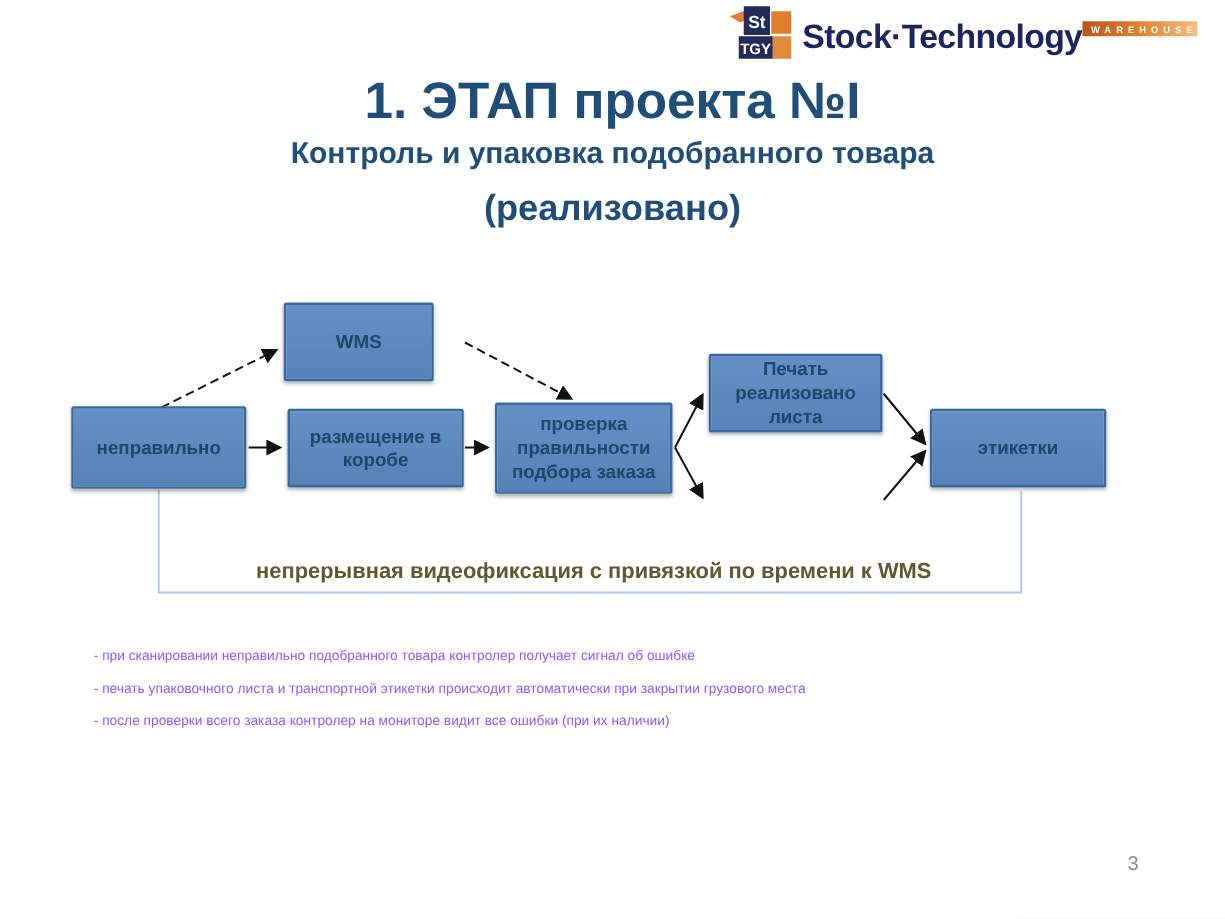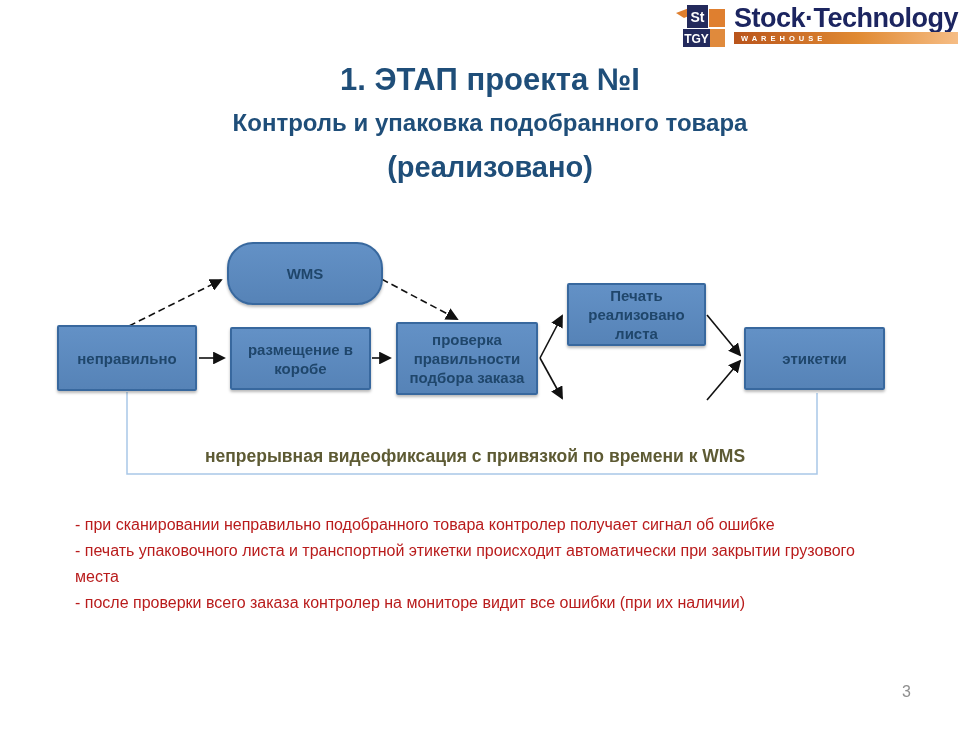--- a/index.html
+++ b/index.html
@@ -3,53 +3,53 @@
 <meta charset="utf-8">
 <style>
   html,body{margin:0;padding:0;background:#e9e9e9;}
   .slide{
     position:relative;width:980px;height:735px;background:#ffffff;
     font-family:"Liberation Sans","DejaVu Sans",sans-serif;overflow:hidden;margin:0 auto;
   }
   
   .logo{position:absolute;top:2px;right:22px;display:flex;align-items:flex-start;gap:6px;}
   .logo-icon{width:56px;height:48px;flex:0 0 auto;}
-  .logo-text{display:flex;flex-direction:column;margin-top:3px;}
+  .logo-text{display:flex;flex-direction:row;margin-top:14px;}
   .logo-brand{
     color:#1c2560;font-size:27px;font-weight:800;letter-spacing:-0.5px;
     line-height:26px;white-space:nowrap;
   }
   .logo-bar{
     margin-top:1px;height:12px;
     background:linear-gradient(to right,#b9541b,#e08a33 55%,#f6bd85);
     color:#ffffff;font-size:7.5px;font-weight:700;letter-spacing:4px;
     display:flex;align-items:center;padding-left:7px;
   }
   
   .title{position:absolute;top:60px;left:0;width:100%;text-align:center;color:#1f4e79;font-weight:700;}
-  .title-line1{font-size:31px;line-height:40px;}
+  .title-line1{font-size:41px;line-height:40px;}
   .title-line2{font-size:24px;line-height:46px;}
   .title-line3{font-size:29px;line-height:42px;}
   
   .edges{position:absolute;left:40px;top:230px;width:900px;height:260px;}
   .node{
     position:absolute;display:flex;align-items:center;justify-content:center;
     text-align:center;box-sizing:border-box;
     background:linear-gradient(180deg,#6391c6,#5683b7);
     border:2px solid #38689e;border-radius:2px;
     color:#1f466b;font-weight:700;font-size:15px;line-height:19px;
     padding:4px 6px;box-shadow:0 2px 3px rgba(0,0,0,0.28);
   }
   .video-note{
     position:absolute;left:130px;top:446px;width:690px;text-align:center;
     color:#5d5a33;font-weight:700;font-size:17.5px;
   }
   
-  .notes{position:absolute;left:75px;top:512px;width:820px;color:#b91c1c;
-    font-size:16px;line-height:26px;}
+  .notes{position:absolute;left:75px;top:512px;width:820px;color:#8b5cf6;
+    font-size:11px;line-height:26px;}
   
   .page-number{position:absolute;left:902px;top:683px;color:#8f8f8f;font-size:16px;}
 </style>
 </head>
 <body>
 
 <div class="slide">
 
   <div class="logo">
     <svg class="logo-icon" viewBox="0 0 56 48">
@@ -93,21 +93,21 @@
     <line x1="500" y1="128" x2="522" y2="86" stroke="#111111" stroke-width="1.6" marker-end="url(#arrow)"></line>
 
     <line x1="500" y1="128" x2="522" y2="168" stroke="#111111" stroke-width="1.6" marker-end="url(#arrow)"></line>
 
     <line x1="667" y1="85" x2="700" y2="125" stroke="#111111" stroke-width="1.6" marker-end="url(#arrow)"></line>
 
     <line x1="667" y1="170" x2="700" y2="131" stroke="#111111" stroke-width="1.6" marker-end="url(#arrow)"></line>
   </svg>
 
   <div class="node" style="left:57px;  top:325px; width:140px; height:66px;">неправильно</div>
-  <div class="node" style="left:227px; top:242px; width:156px; height:63px;border-radius:26px;">WMS</div>
+  <div class="node" style="left:227px; top:242px; width:120px; height:63px;">WMS</div>
   <div class="node" style="left:230px; top:327px; width:141px; height:63px;">размещение в коробе</div>
   <div class="node" style="left:396px; top:322px; width:142px; height:73px;">проверка правильности подбора заказа</div>
   <div class="node" style="left:567px; top:283px; width:139px; height:63px;">Печать реализовано листа</div>
   <div class="node" style="left:744px; top:327px; width:141px; height:63px;">этикетки</div>
 
   <div class="video-note">непрерывная видеофиксация с привязкой по времени к WMS</div>
 
   <div class="notes">
     <div>- при сканировании неправильно подобранного товара контролер получает сигнал об ошибке</div>
     <div>- печать упаковочного листа и транспортной этикетки происходит автоматически при закрытии грузового места</div>

